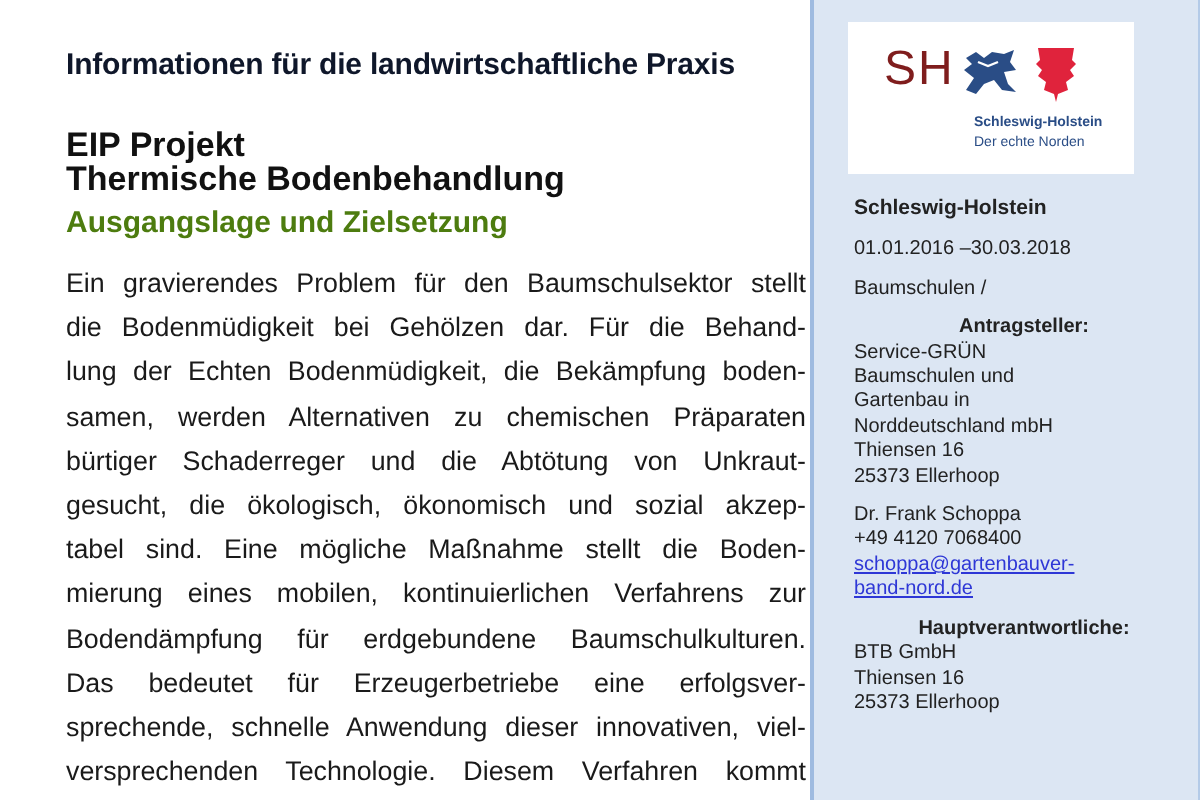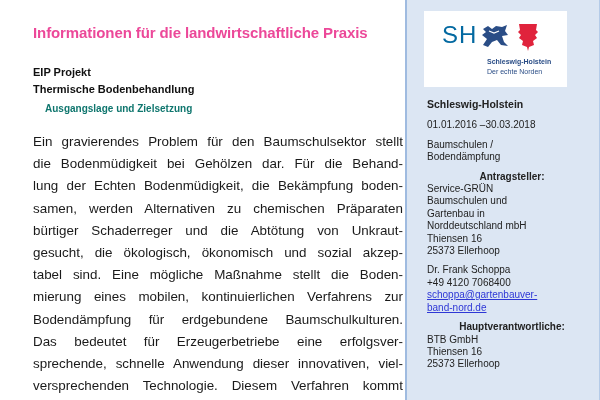--- a/index.html
+++ b/index.html
@@ -1,25 +1,25 @@
 <!DOCTYPE html>
 <html><head>
 <meta charset="utf-8">
 <style>
   html, body { margin:0; padding:0; }
   body { width:600px; height:400px; overflow:hidden; background:#ffffff; position:relative; font-family:"Liberation Sans", sans-serif; }
   .main { position:absolute; left:33px; top:0; width:370px; }
-  .kicker { position:absolute; top:24px; left:0; font-size:15px; font-weight:bold; color:#ec4899; white-space:nowrap; letter-spacing:-0.1px; }
-  .title { position:absolute; top:64px; left:0; font-size:11px; font-weight:bold; color:#111; line-height:17px; }
-  .subhead { position:absolute; top:103px; left:12px; font-size:10px; font-weight:bold; color:#0f766e; white-space:nowrap; }
+  .kicker { position:absolute; top:24px; left:0; font-size:15px; font-weight:bold; color:#0f172a; white-space:nowrap; letter-spacing:-0.1px; }
+  .title { position:absolute; top:64px; left:0; font-size:17px; font-weight:bold; color:#111; line-height:17px; }
+  .subhead { position:absolute; top:103px; left:0; font-size:15px; font-weight:bold; color:#4d7c0f; white-space:nowrap; }
   .body-text { position:absolute; top:131px; left:0; width:370px; font-size:13.4px; line-height:22.2px; color:#1a1a1a; text-align:justify; }
   .body-text span { display:block; text-align:justify; text-align-last:justify; white-space:nowrap; }
   .panel { position:absolute; left:405px; top:0; width:192px; height:400px; background:#dce6f3; border-left:2px solid #9fbbe0; border-right:2px solid #b4cbe8; }
   .logo { position:absolute; left:17px; top:11px; width:143px; height:76px; background:#fff; }
-  .logo .sh { position:absolute; left:18px; top:10px; font-size:24px; color:#0369a1; letter-spacing:1px; }
+  .logo .sh { position:absolute; left:18px; top:10px; font-size:24px; color:#7f1d1d; letter-spacing:1px; }
   .logo .lion { position:absolute; left:56px; top:12px; width:30px; height:26px; }
   .logo .shield { position:absolute; left:94px; top:12px; width:20px; height:28px; }
   .logo .ln1 { position:absolute; left:63px; top:47px; font-size:7px; font-weight:bold; color:#2a4d86; white-space:nowrap; }
   .logo .ln2 { position:absolute; left:63px; top:57px; font-size:7px; color:#2a4d86; white-space:nowrap; }
   .info { position:absolute; left:20px; top:98px; width:170px; font-size:10px; line-height:12.4px; color:#222; }
   .info .blk { margin-bottom:7px; }
   .info .region { font-weight:bold; font-size:10.5px; margin-bottom:9px; }
   .info .label { font-weight:bold;text-align:center; }
   .info a { color:#2e37d6; text-decoration:underline; }
 </style>
@@ -61,21 +61,20 @@
     </svg>
     <span class="ln1">Schleswig-Holstein</span>
     <span class="ln2">Der echte Norden</span>
   </div>
 
   <div class="info">
     <div class="region">Schleswig-Holstein</div>
     <div class="blk">01.01.2016 –30.03.2018</div>
     <div class="blk">
       <div>Baumschulen /</div>
-      <div>Bodendämpfung</div>
     </div>
     <div class="blk">
       <div class="label">Antragsteller:</div>
       <div>Service-GRÜN</div>
       <div>Baumschulen und</div>
       <div>Gartenbau in</div>
       <div>Norddeutschland mbH</div>
       <div>Thiensen 16</div>
       <div>25373 Ellerhoop</div>
     </div>

